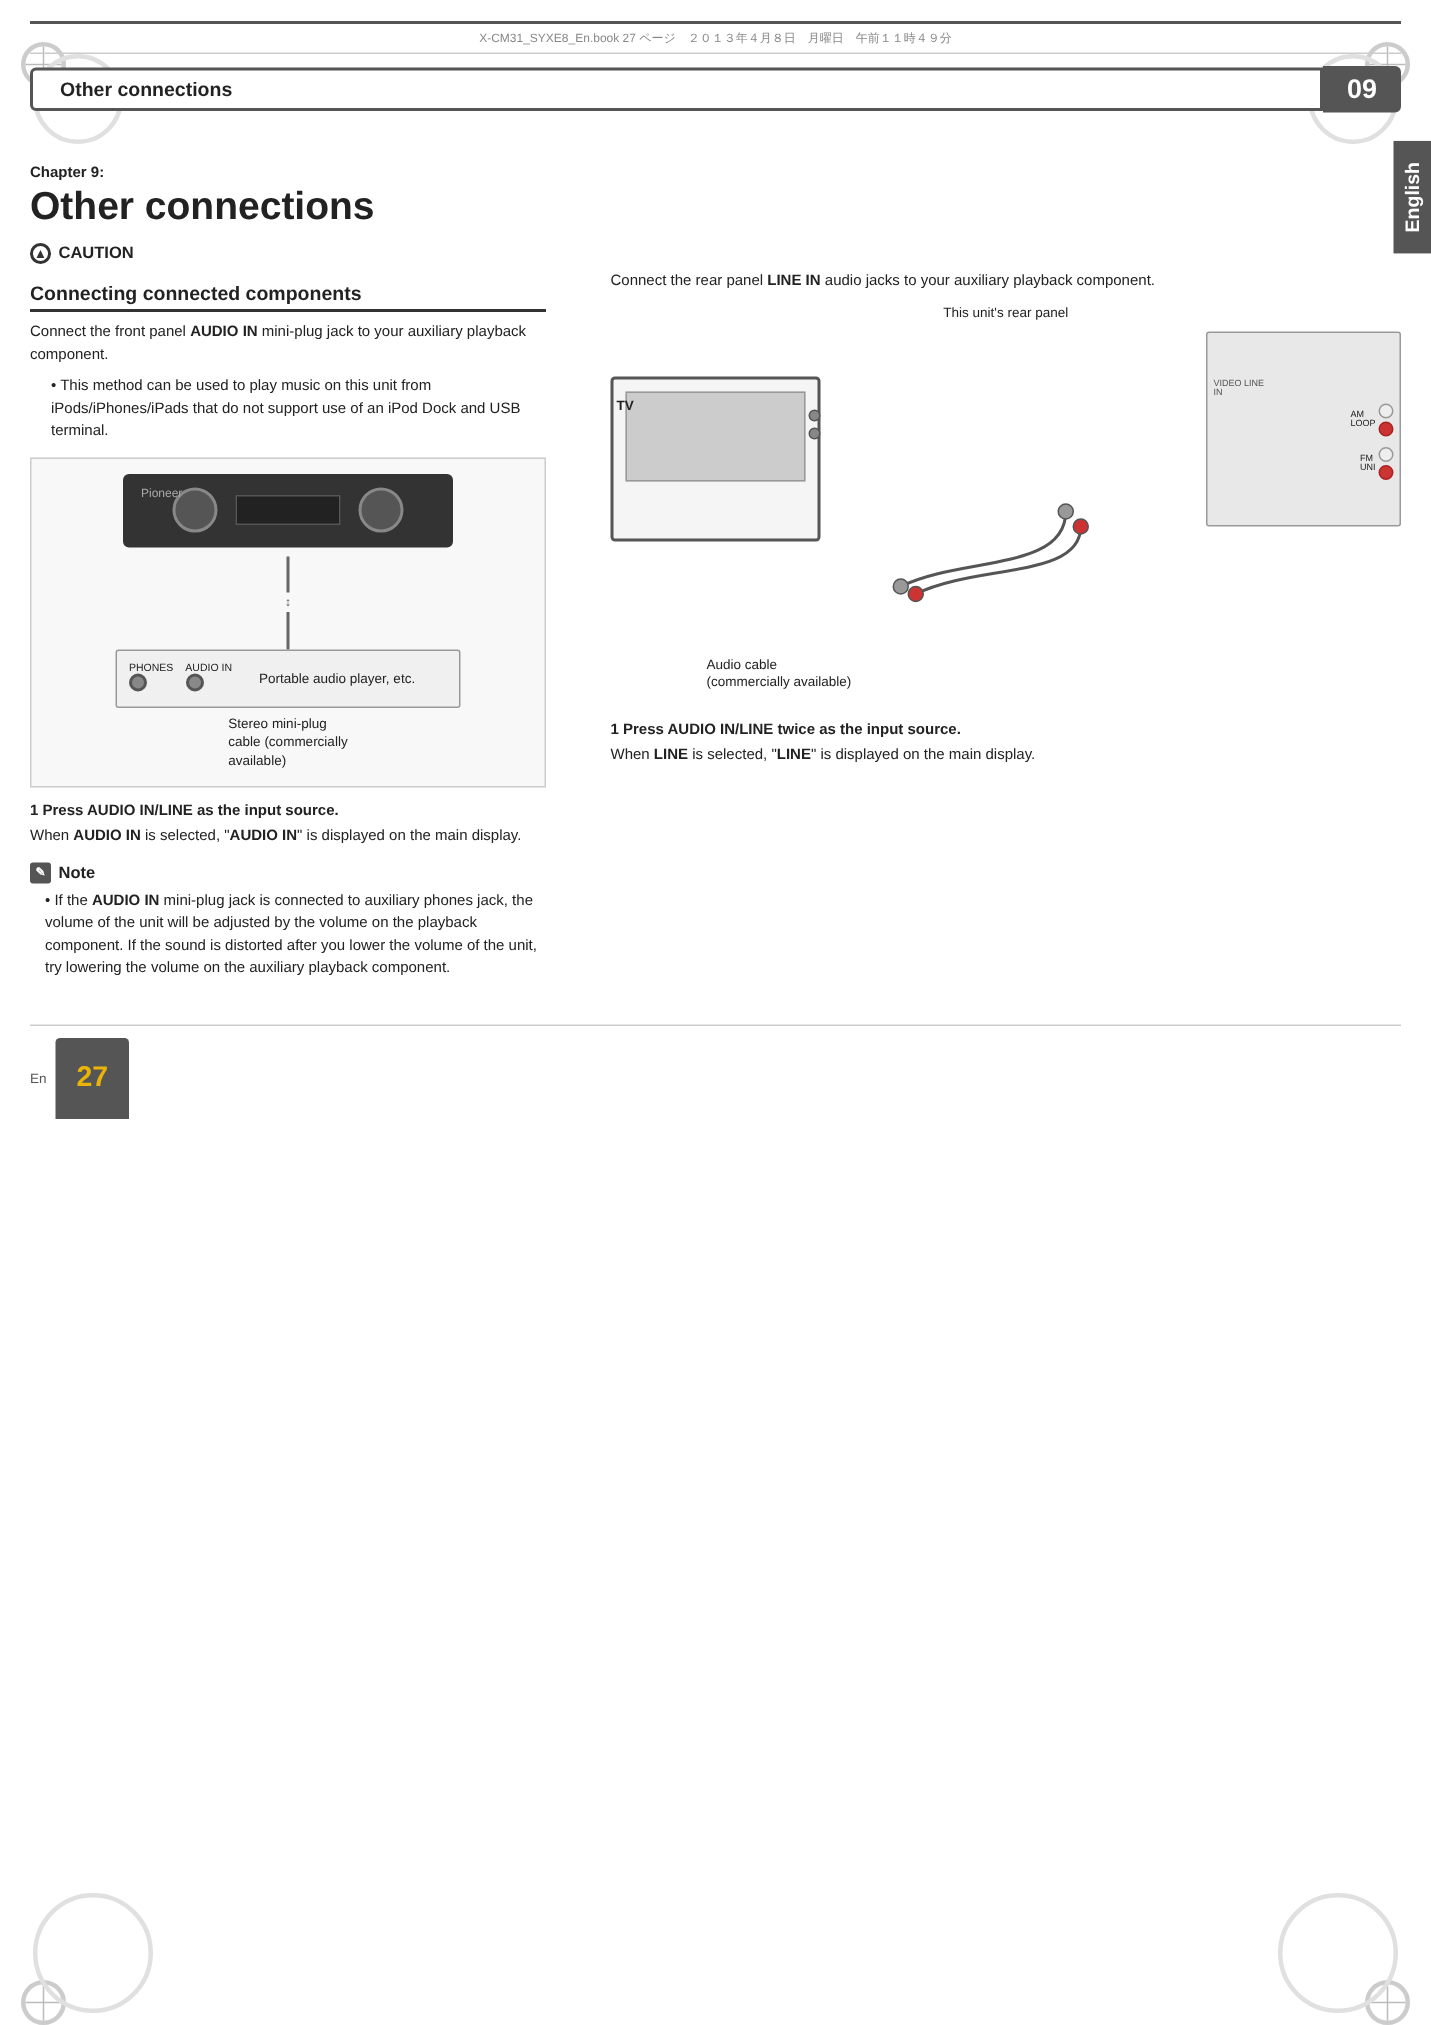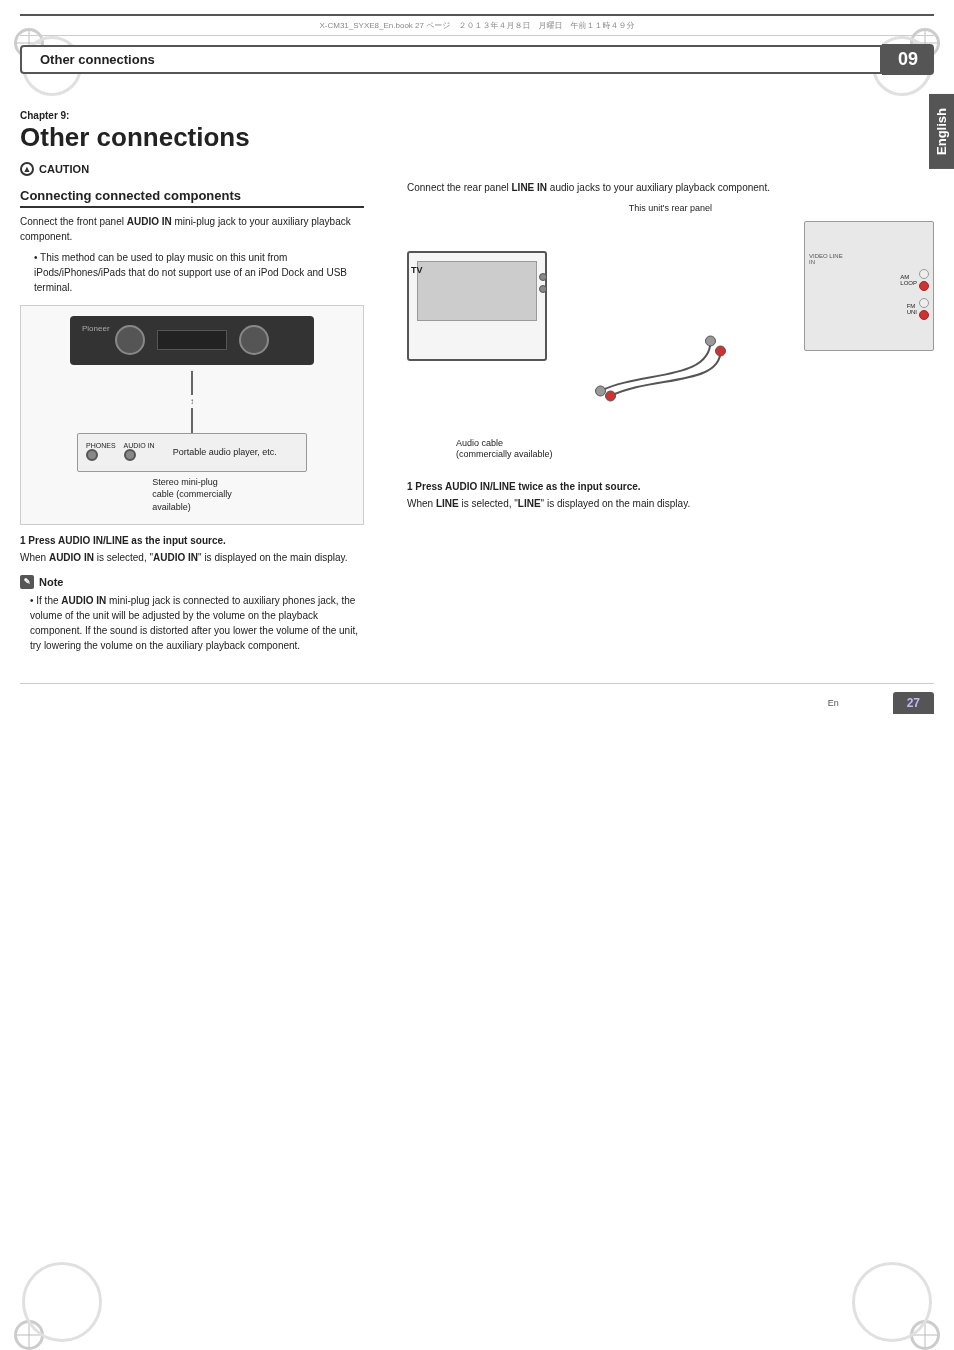--- a/index.html
+++ b/index.html
@@ -174,21 +174,21 @@
       display: flex;
       flex-direction: column;
       align-items: center;
       justify-content: flex-start;
       background: #f8f8f8;
       padding: 10px;
     }
 
     
     .stereo-device {
-      width: 244px;
+      width: 220px;
       height: 60px;
       background: #333;
       border-radius: 4px;
       display: flex;
       align-items: center;
       justify-content: center;
       color: #fff;
       font-size: 9px;
       margin-bottom: 6px;
       position: relative;
@@ -386,41 +386,39 @@
       left: 0;
       top: 0;
       width: 100%;
       height: 100%;
       pointer-events: none;
     }
 
     .audio-cable-label {
       position: absolute;
       bottom: 0;
-      left: 49px;
+      left: 64px;
       font-size: 9px;
       line-height: 1.3;
     }
 
     
     .page-footer {
       display: flex;
-      justify-content: flex-end;
       align-items: center;
       margin: 20px 20px 10px 20px;
       padding-top: 8px;
       border-top: 1px solid #ccc;
-      gap: 48px;
     }
     .page-number-box {
       background: #555;
-      color: #c4b5fd;
-      font-size: 12px;
-      font-weight: bold;
-      padding: 4px 14px;
+      color: #eab308;
+      font-size: 19px;
+      font-weight: bold;
+      padding: 16px 14px;
       border-radius: 3px 3px 0 0;
       min-width: 40px;
       text-align: center;
     }
     .page-en {
       font-size: 9px;
       color: #555;
       margin-right: 6px;
     }
 

